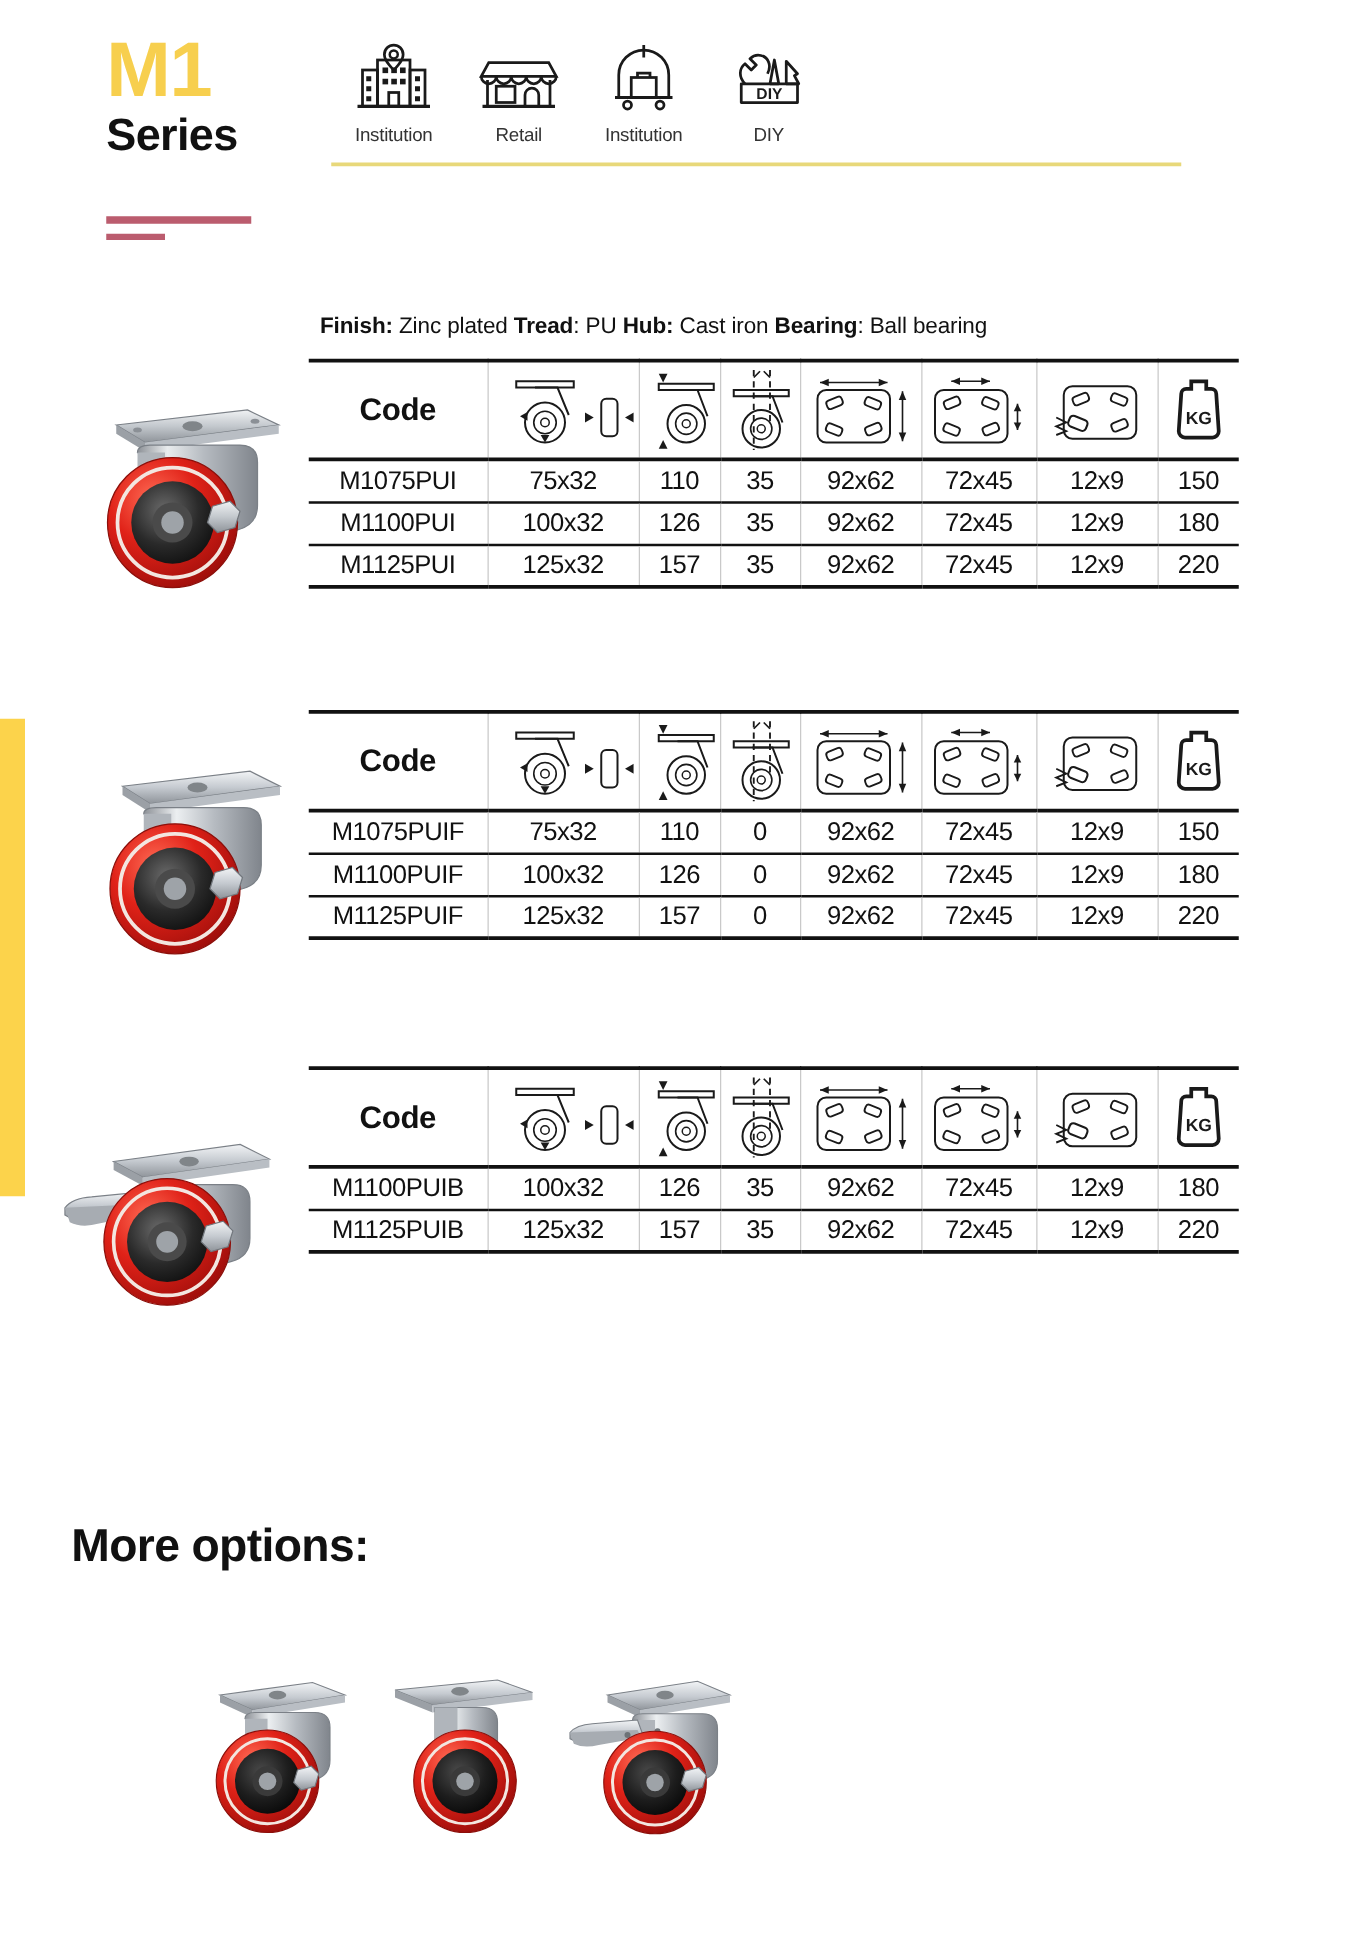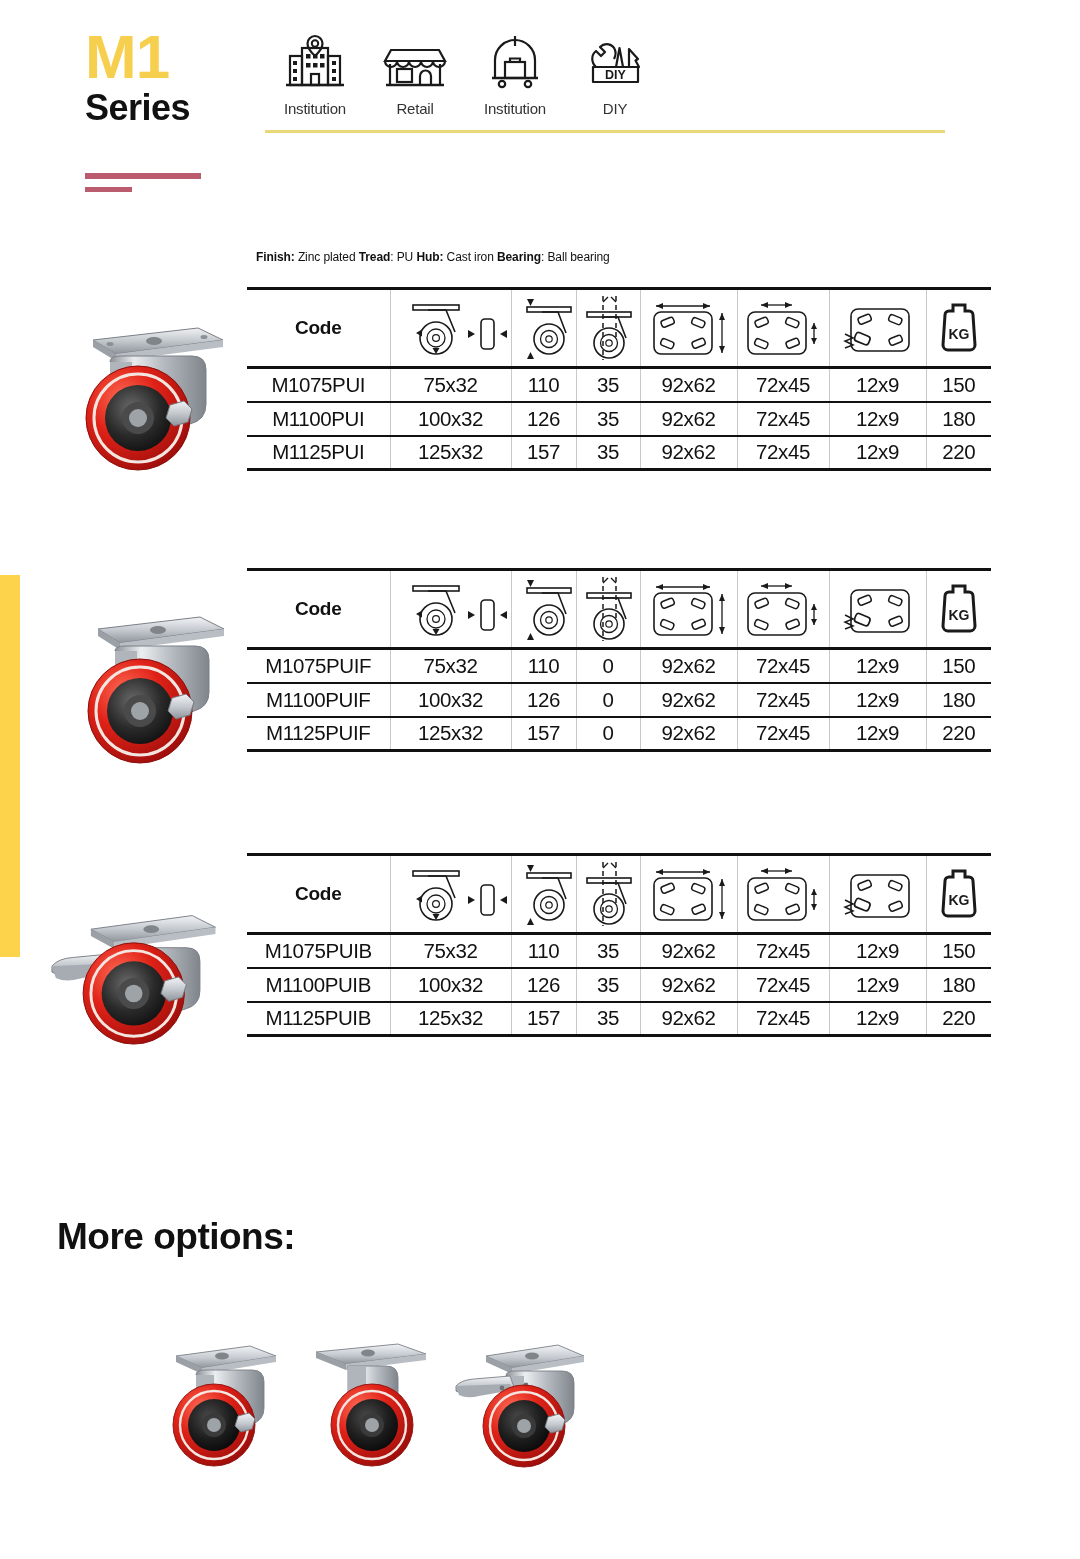--- a/index.html
+++ b/index.html
@@ -51,21 +51,21 @@
   }
 
   
   .block { position: absolute; left: 0; width: 1080px; }
   .block-photo {
     position: absolute; width: 185px; height: 185px;
     display: flex; align-items: center; justify-content: center;
   }
   .spec-line {
     position: absolute; left: 256px; top: 0;
-    font-size: 12px; color: #111; letter-spacing: -0.1px; white-space: nowrap;
+    font-size: 18px; color: #111; letter-spacing: -0.1px; white-space: nowrap;
   }
   .spec-line b { font-weight: bold; }
 
   
   table.spec {
     position: absolute; left: 247px;
     width: 744px;
     border-collapse: collapse;
     table-layout: fixed;
   }
@@ -81,21 +81,21 @@
   table.spec thead th {
     height: 79px;
     border-bottom: 3.5px solid #111;
     border-right: 1.5px solid #c9c9c9;
     vertical-align: middle; text-align: center;
     padding: 0;
   }
   table.spec thead tr { border-top: 3.5px solid #111; }
   table.spec thead th:last-child { border-right: none; }
   table.spec .code-head {
-    font-size: 19px; font-weight: bold; color: #111; letter-spacing: -0.3px;
+    font-size: 25px; font-weight: bold; color: #111; letter-spacing: -0.3px;
   }
   table.spec tbody td {
     height: 34px;
     border-bottom: 2.5px solid #111;
     border-right: 1.5px solid #c9c9c9;
     text-align: center; vertical-align: middle;
     font-size: 20.5px; color: #111; letter-spacing: -0.4px;
     padding: 0 2px;
   }
   table.spec tbody td:last-child { border-right: none; }
@@ -810,30 +810,20 @@
             <div class="hd-ico">
               <svg width="50" height="62" viewBox="0 0 50 62">
                 <path d="M19 8 h12 v6 h4 a4 4 0 0 1 4 4 l2 30 a5 5 0 0 1 -5 5 h-22 a5 5 0 0 1 -5 -5 l2 -30 a4 4 0 0 1 4 -4 h4 z" fill="none" stroke="#1a1a1a" stroke-width="3"></path>
                 <text x="25" y="42" font-family="Liberation Sans, sans-serif" font-size="14" font-weight="bold" fill="#1a1a1a" text-anchor="middle">KG</text>
               </svg>
             </div>
           </th>
         </tr>
       </thead>
       <tbody>
-          <tr>
-            <td>M1075PUIB</td>
-            <td>75x32</td>
-            <td>110</td>
-            <td>35</td>
-            <td>92x62</td>
-            <td>72x45</td>
-            <td>12x9</td>
-            <td>150</td>
-          </tr>
           <tr>
             <td>M1100PUIB</td>
             <td>100x32</td>
             <td>126</td>
             <td>35</td>
             <td>92x62</td>
             <td>72x45</td>
             <td>12x9</td>
             <td>180</td>
           </tr>

